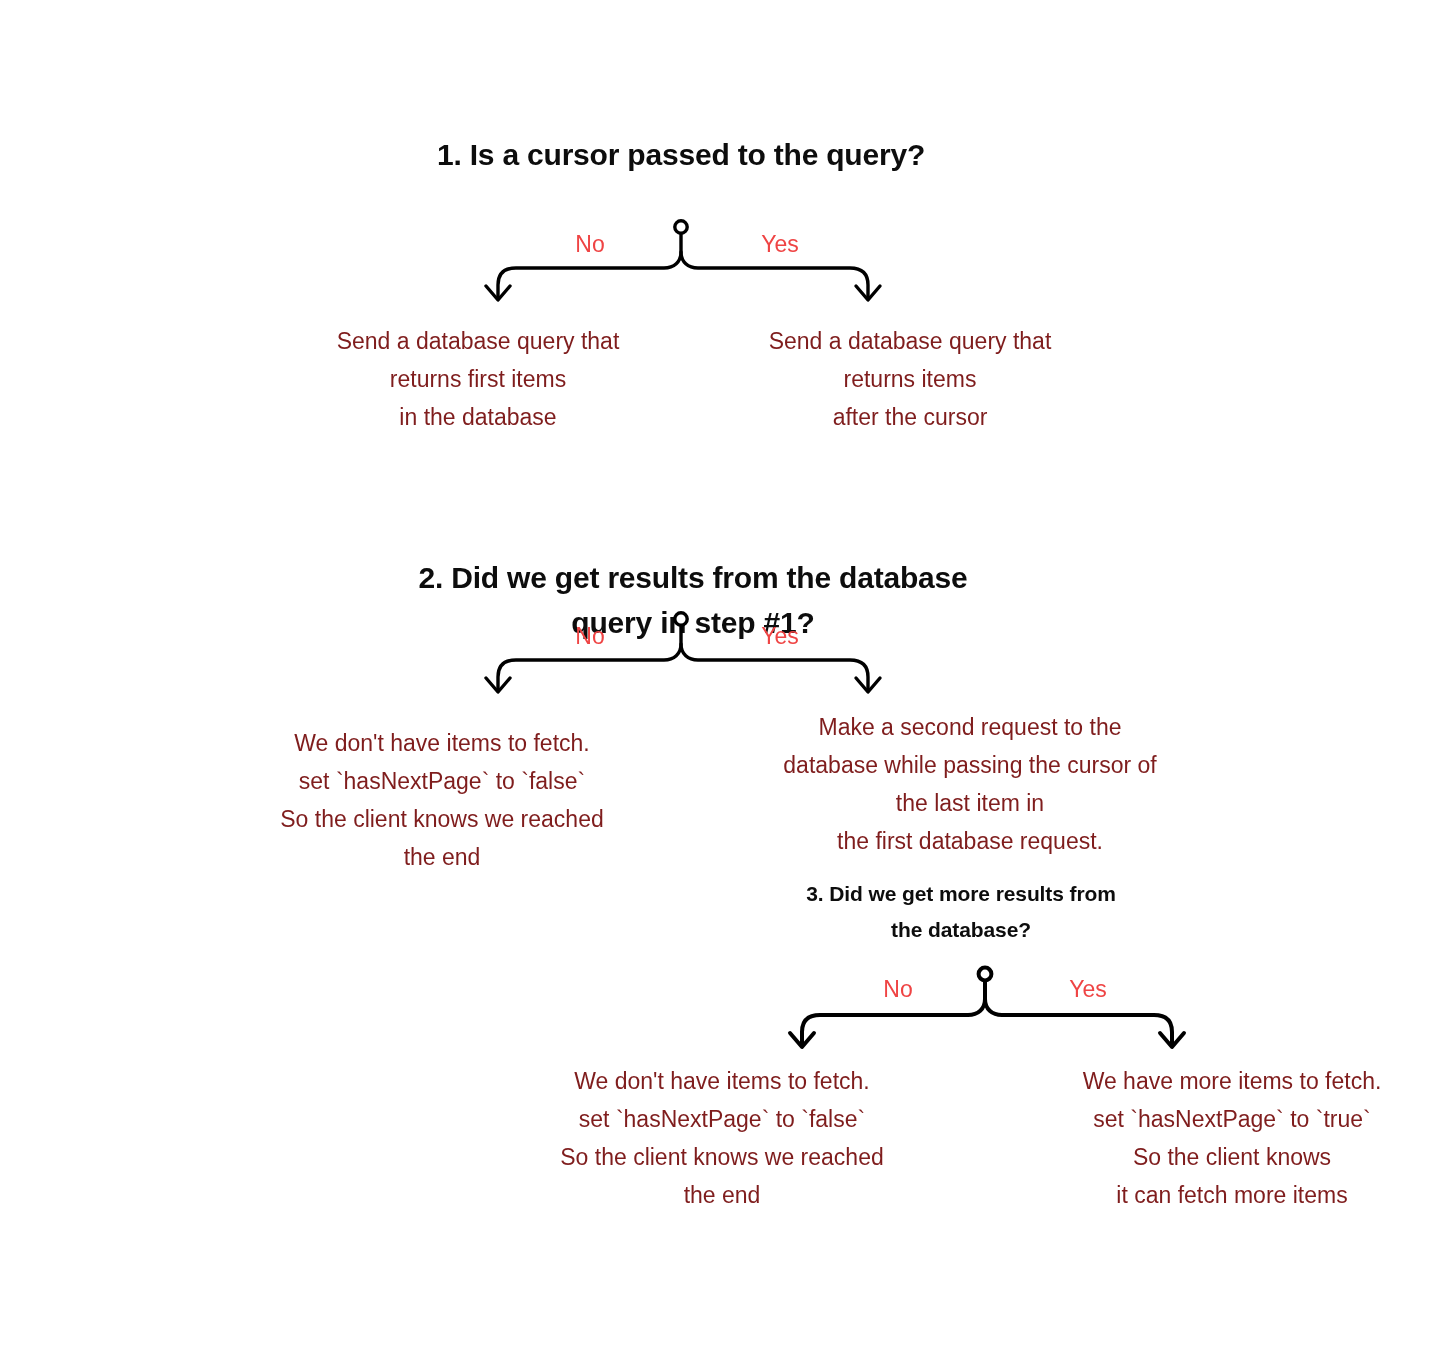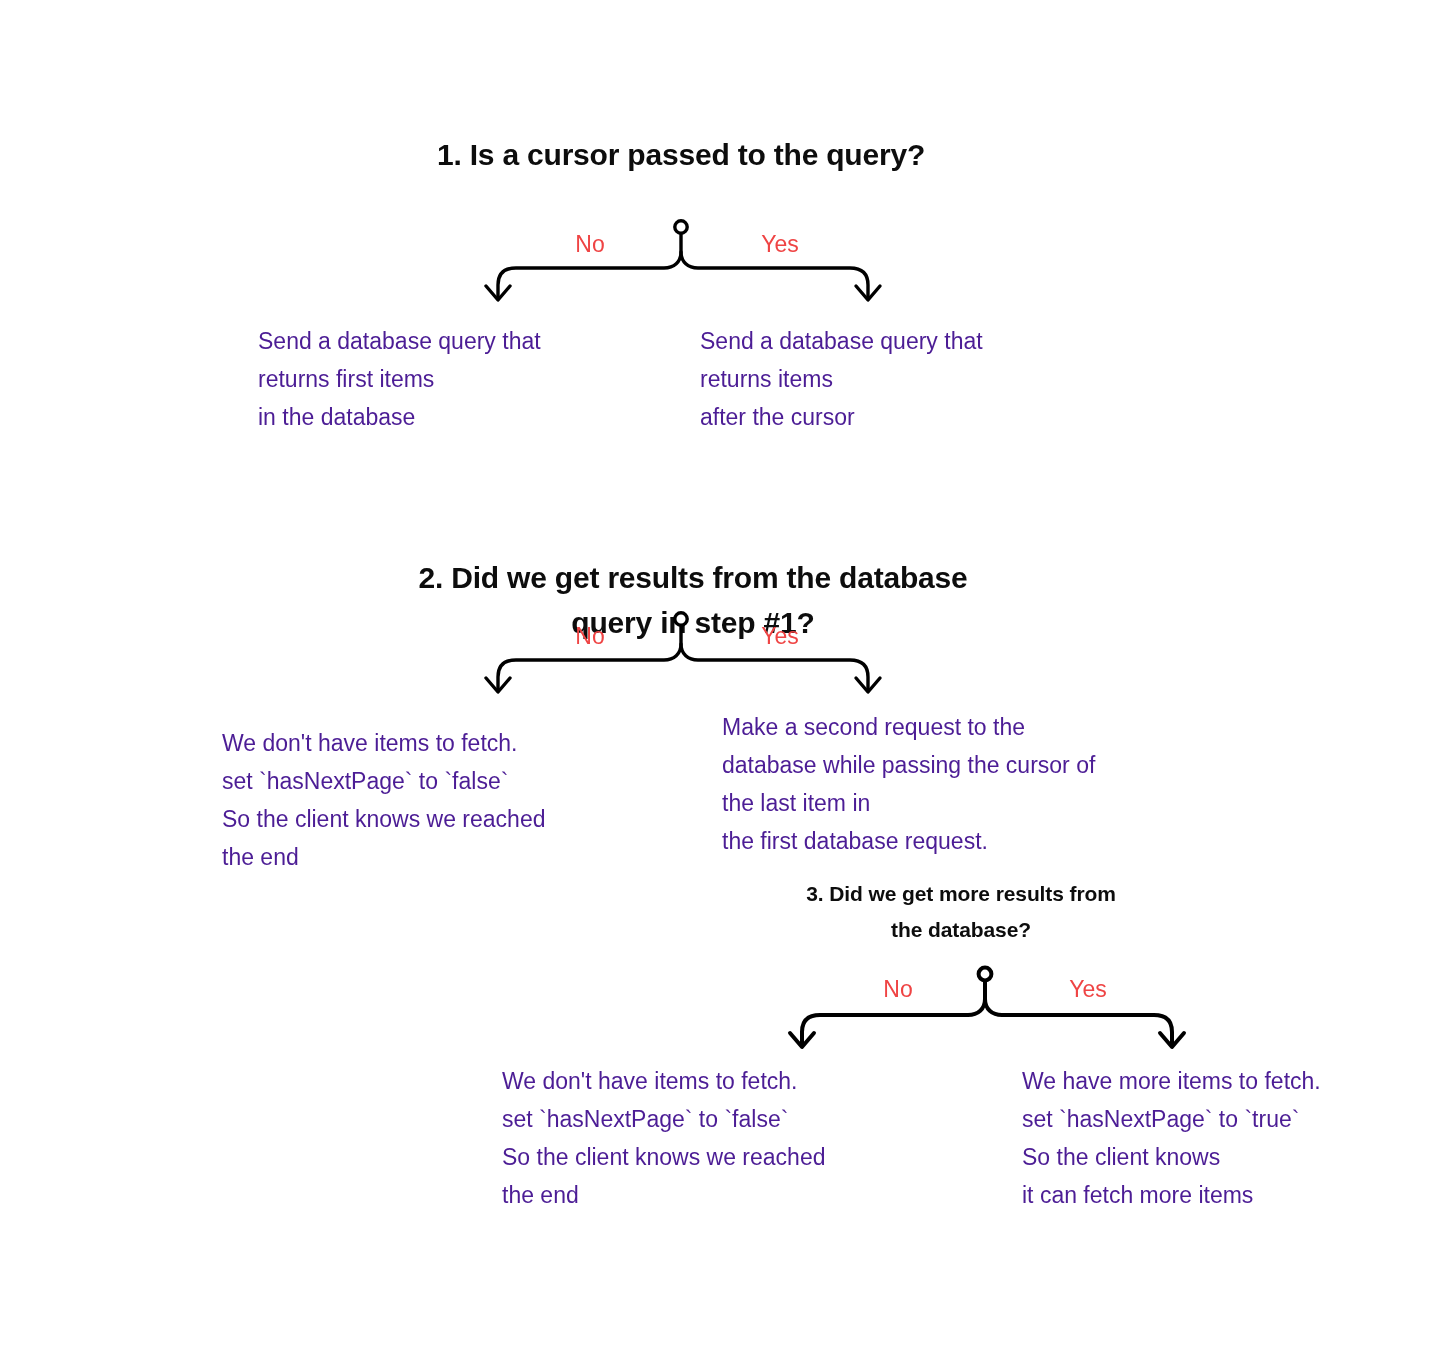--- a/index.html
+++ b/index.html
@@ -21,22 +21,22 @@
     color:#0d0d0d;
     white-space:pre-line;
   }
   .heading-lg { font-size:30px; line-height:45px; letter-spacing:-0.2px; }
   .heading-sm { font-size:21px; line-height:36px; letter-spacing:-0.1px; }
 
   
   .body-text {
     font-size:23px;
     line-height:38px;
-    text-align:left;
-    color:#4c1d95;
+    text-align:center;
+    color:#7f1d1d;
     white-space:pre-line;
   }
 
   
   .branch-label {
     font-size:23px;
     line-height:28px;
     text-align:center;
     color:#ef4444;
   }

